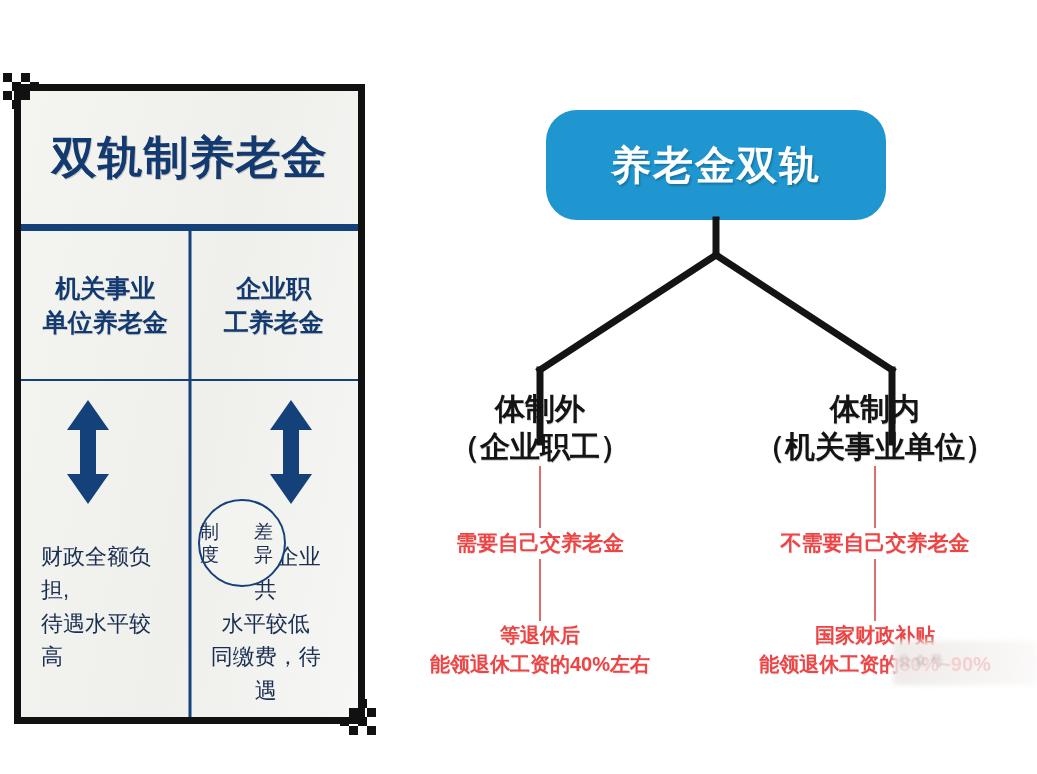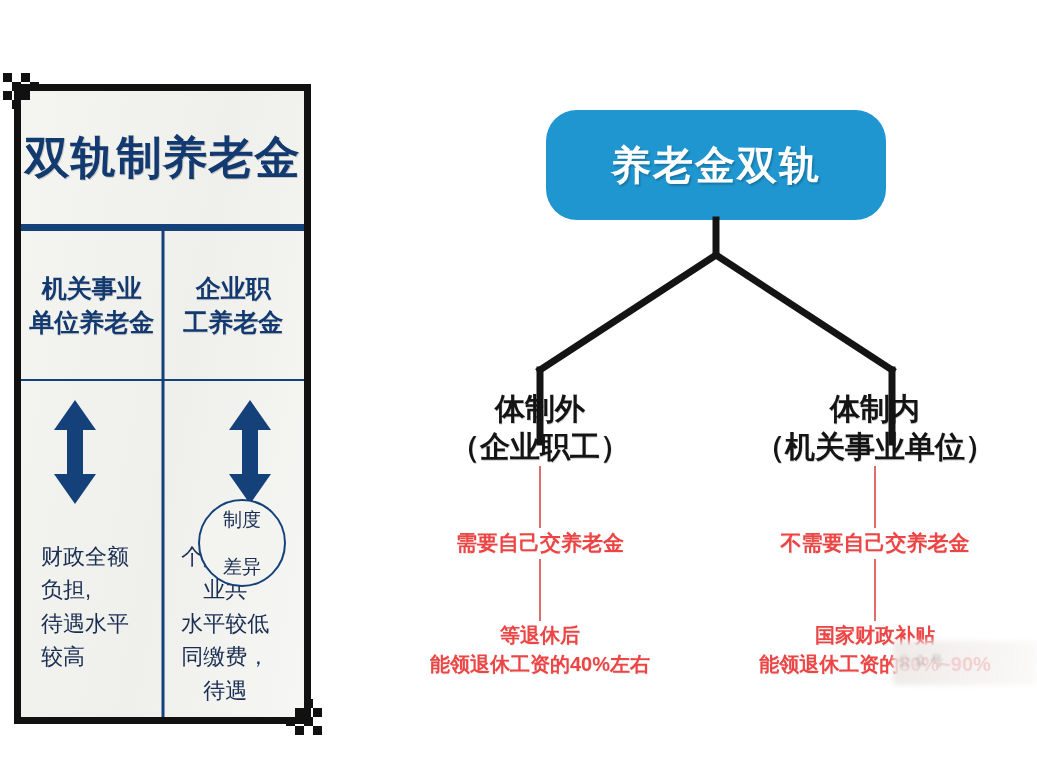--- a/index.html
+++ b/index.html
@@ -7,21 +7,21 @@
   body{
     width:1037px;height:774px;
     background:#ffffff;
     font-family:"Liberation Sans","DejaVu Sans",sans-serif;
     overflow:hidden;position:relative;
   }
   .stage{position:absolute;inset:0;}
 
   
   .left-panel{
-    position:absolute;left:14px;top:84px;width:297px;height:640px;
+    position:absolute;left:14px;top:84px;width:351px;height:640px;
     border:7px solid #111111;
     background:#000000;
     box-sizing:border-box;
   }
   .lp-inner{
     position:absolute;inset:0;
     display:flex;flex-direction:column;
     background:linear-gradient(100deg,#f4f4f1 0%,#efefec 55%,#f6f6f4 100%);
   }
   .lp-title{
@@ -68,21 +68,21 @@
     text-align:center;
     box-sizing:border-box;
   }
   .lp-col.left-col .lp-body{text-align:left;padding-left:20px;}
   .circle-diff{
     position:absolute;
     left:177px;top:408px;
     width:84px;height:84px;border-radius:50%;
     border:2.5px solid #15417a;
     background:#f3f3f0;
-    display:flex;flex-direction:column;
+    display:flex;flex-direction:row;
     align-items:center;justify-content:center;
     color:#1a2e52;font-size:19px;line-height:1.22;
     z-index:5;
     gap:24px;
   }
   
   .checker{position:absolute;width:44px;height:44px;z-index:6;}
   .checker i{position:absolute;width:9px;height:9px;background:#111;display:block;}
 
   

